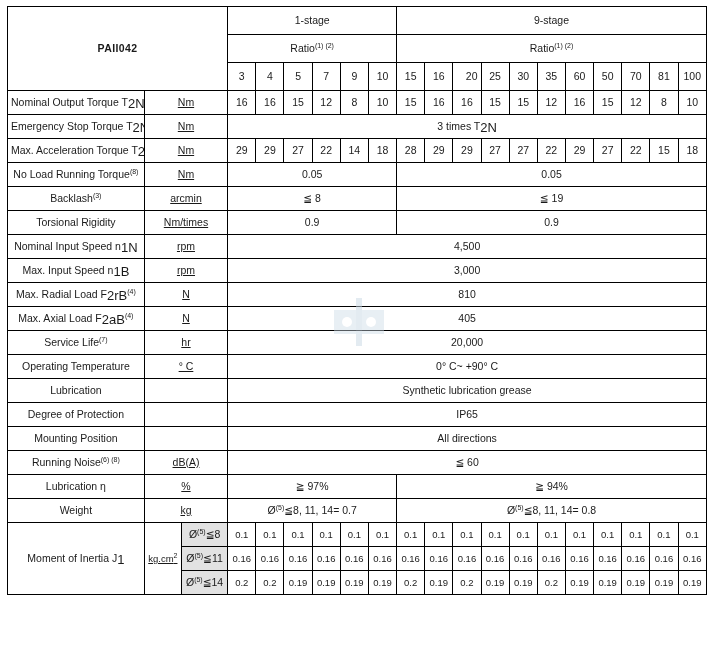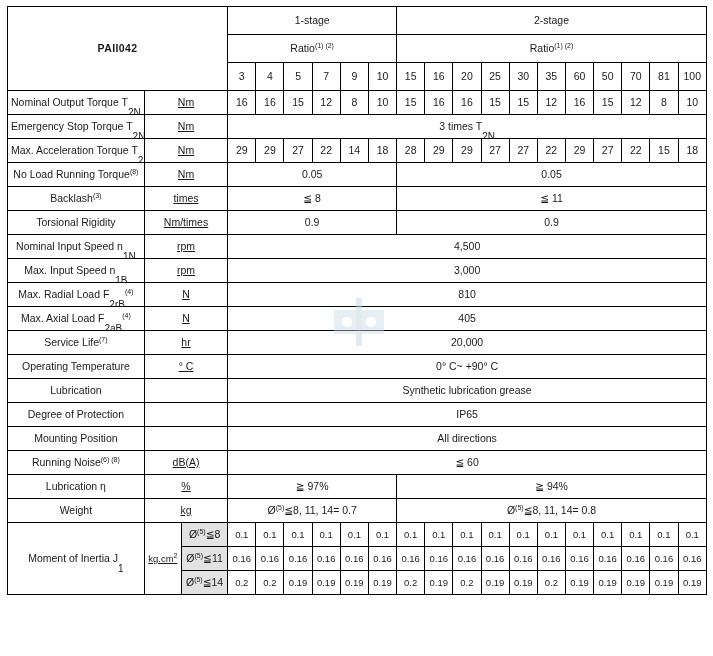--- a/index.html
+++ b/index.html
@@ -66,24 +66,24 @@
     background: #e2e2e2;
     font-size: 10px;
   }
   td.val {
     font-size: 10.5px;
   }
   td.merged {
     font-size: 10.5px;
   }
   sub {
-    font-size: 10px;
+    font-size: 13px;
     vertical-align: baseline;
     position: relative;
-    top: 10px;
+    top: 2px;
     margin-top: 40px;
   }
   sup {
     font-size: 7px;
     vertical-align: baseline;
     position: relative;
     top: -4px;
   }
   .watermark {
     position: absolute;
@@ -119,36 +119,36 @@
       <col style="width:28px">
         <col style="width:28px">
         <col style="width:28px">
       <col style="width:28px">
         <col style="width:28px">
     </colgroup>
     <tbody id="table-body">
         <tr>
           <td class="title" colspan="3" rowspan="3" style="height: 84px;">PAII042</td>
           <td class="stage" colspan="6" style="height: 28px;">1-stage</td>
-          <td class="stage" colspan="11">2-stage</td>
+          <td class="stage" colspan="11">9-stage</td>
         </tr>
         <tr>
           <td class="ratio-head" colspan="6" style="height: 28px;">Ratio<sup>(1) (2)</sup></td>
           <td class="ratio-head" colspan="11" style="height: 28px;">Ratio<sup>(1) (2)</sup></td>
         </tr>
         <tr>
           <td class="ratio-num" style="height: 28px;">3</td>
           <td class="ratio-num" style="height: 28px;">4</td>
           <td class="ratio-num" style="height: 28px;">5</td>
           <td class="ratio-num" style="height: 28px;">7</td>
           <td class="ratio-num" style="height: 28px;">9</td>
           <td class="ratio-num" style="height: 28px;">10</td>
           <td class="ratio-num" style="height: 28px;">15</td>
           <td class="ratio-num" style="height: 28px;">16</td>
-          <td class="ratio-num" style="height: 28px;">20</td>
+          <td class="ratio-num" style="height: 28px; text-align: right;">20</td>
           <td class="ratio-num" style="height: 28px;">25</td>
           <td class="ratio-num" style="height: 28px;">30</td>
           <td class="ratio-num" style="height: 28px;">35</td>
           <td class="ratio-num" style="height: 28px;">60</td>
           <td class="ratio-num" style="height: 28px;">50</td>
           <td class="ratio-num" style="height: 28px;">70</td>
           <td class="ratio-num" style="height: 28px;">81</td>
           <td class="ratio-num" style="height: 28px;">100</td>
         </tr>
         <tr>
@@ -199,23 +199,23 @@
           <td class="val">18</td>
         </tr>
         <tr>
           <td class="rowlabel">No Load Running Torque<sup>(8)</sup></td>
           <td class="unit" colspan="2">Nm</td>
           <td class="merged" colspan="6">0.05</td>
           <td class="merged" colspan="11">0.05</td>
         </tr>
         <tr>
           <td class="rowlabel">Backlash<sup>(3)</sup></td>
-          <td class="unit" colspan="2">times</td>
+          <td class="unit" colspan="2">arcmin</td>
           <td class="merged" colspan="6">≦ 8</td>
-          <td class="merged" colspan="11">≦ 11</td>
+          <td class="merged" colspan="11">≦ 19</td>
         </tr>
         <tr>
           <td class="rowlabel">Torsional Rigidity</td>
           <td class="unit" colspan="2">Nm/times</td>
           <td class="merged" colspan="6">0.9</td>
           <td class="merged" colspan="11">0.9</td>
         </tr>
         <tr>
           <td class="rowlabel">Nominal Input Speed n<sub>1N</sub></td>
           <td class="unit" colspan="2">rpm</td>

